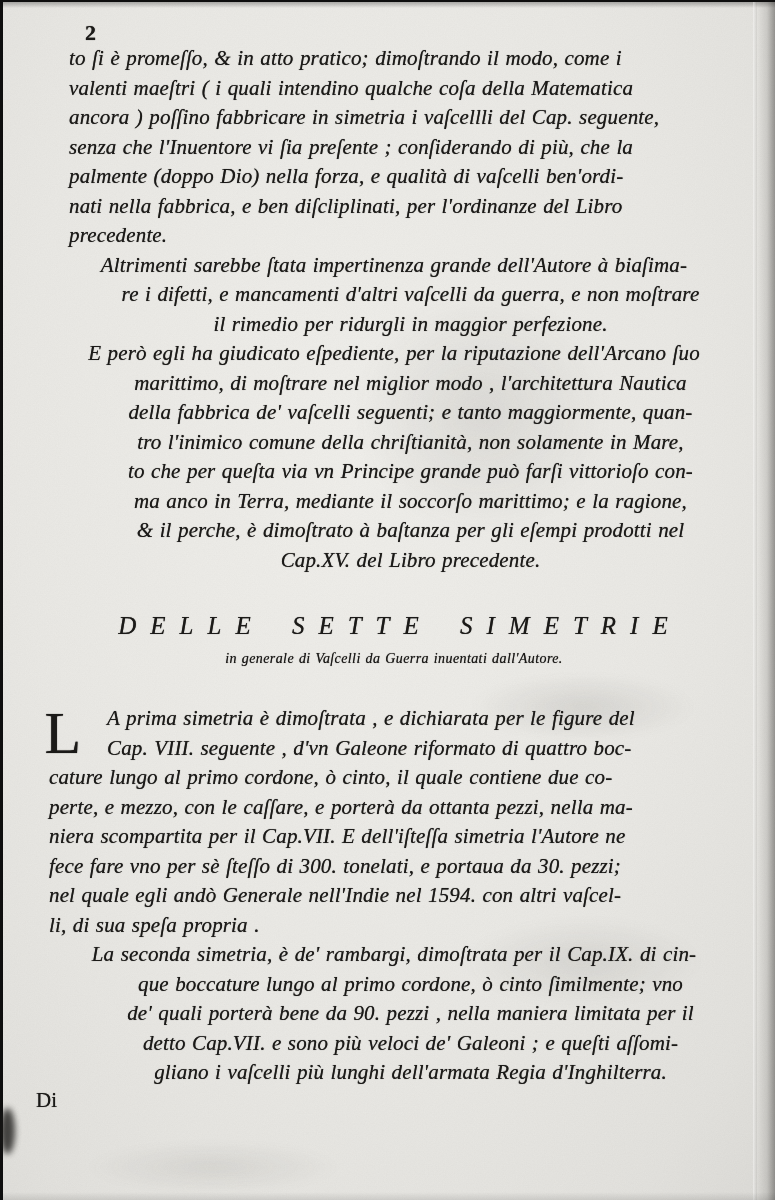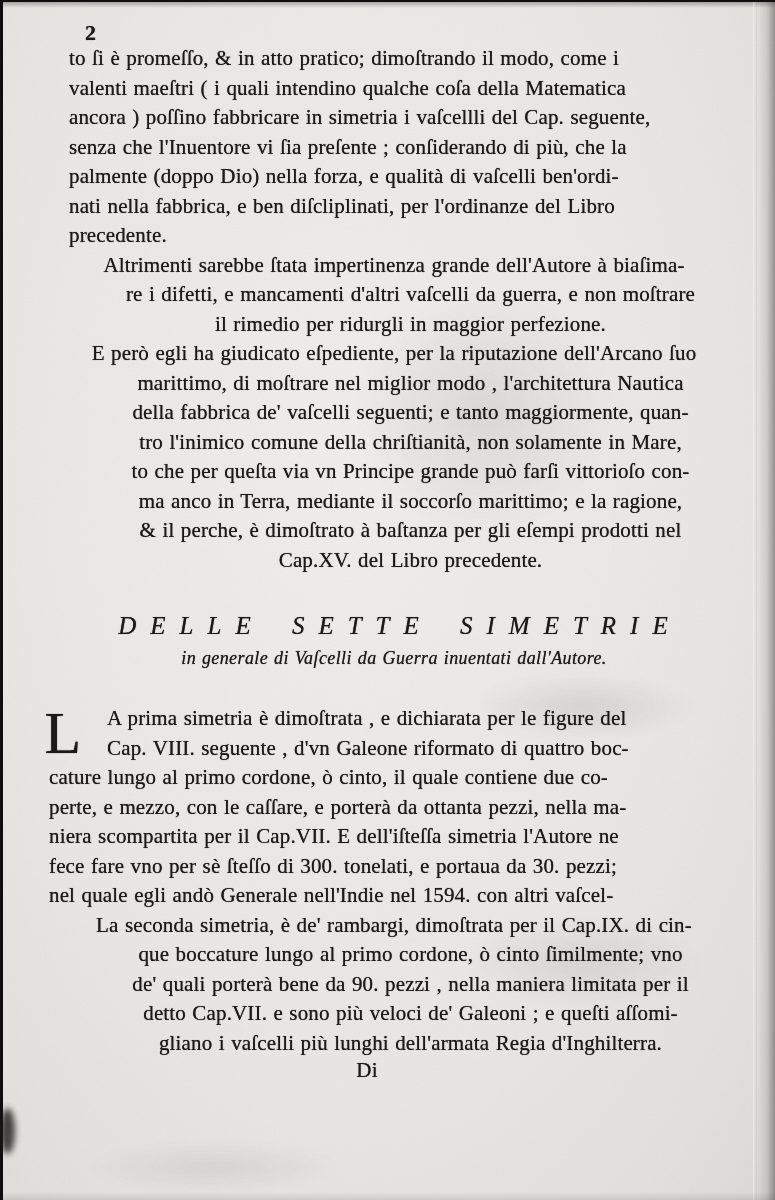--- a/index.html
+++ b/index.html
@@ -36,38 +36,38 @@
     position:absolute;left:82px;top:18px;
     font-size:22px;font-weight:bold;color:#1b1a18;
     text-shadow:0 0 .8px rgba(25,23,20,.9);
   }
   .textcol{
     position:absolute;left:33px;top:42px;width:716px;
     color:#1b1a18;font-size:21px;line-height:29.5px;
     letter-spacing:.15px;word-spacing:1px;
     text-shadow:0 0 .7px rgba(28,26,23,.85);
   }
-  .line{white-space:nowrap;}
+  .line{white-space:nowrap;font-style:italic;}
   .p-flush .line{margin-left:33px;}
   .p-hang  .line{margin-left:33px;text-align:center;}
   .p-hang  .line:first-child{margin-left:0;}
   .p-drop  .line{margin-left:13px;}
   .dropcap{
     float:left;width:48px;margin:4px 20px 0 3px;
     font-size:60px;line-height:50px;text-align:center;
     text-shadow:0 0 1px rgba(25,23,20,.9);
   }
   .heading{text-align:center;margin:34px 0 30px;}
   .h-title{
     font-style:italic;font-size:25px;line-height:34px;
     letter-spacing:14px;word-spacing:7px;padding-left:12px;
   }
-  .h-sub{font-style:italic;font-size:18px;line-height:31px;letter-spacing:.4px;}
+  .h-sub{font-style:italic;font-size:14px;line-height:31px;letter-spacing:.4px;}
   .h-cap{font-style:italic;font-size:21.5px;line-height:31px;word-spacing:16px;}
-  .catchword{text-align:center;padding-right:54px;margin-top:-2px;}
+  .catchword{text-align:left;padding-right:54px;margin-top:-2px;}
 </style>
 </head>
 <body>
 
 <div class="page">
 
   <div class="ghost g1"></div>
   <div class="ghost g2"></div>
   <div class="ghost g3"></div>
   <div class="ghost g4"></div>
@@ -111,20 +111,21 @@
     <div class="para p-drop">
       <span class="dropcap">L</span>
       <div>
           <div class="line">A prima simetria è dimoſtrata , e dichiarata per le figure del</div>
           <div class="line">Cap. VIII. seguente , d'vn Galeone riformato di quattro boc-</div>
           <div class="line">cature lungo al primo cordone, ò cinto, il quale contiene due co-</div>
           <div class="line">perte, e mezzo, con le caſſare, e porterà da ottanta pezzi, nella ma-</div>
           <div class="line">niera scompartita per il Cap.VII. E dell'iſteſſa simetria l'Autore ne</div>
           <div class="line">fece fare vno per sè ſteſſo di 300. tonelati, e portaua da 30. pezzi;</div>
           <div class="line">nel quale egli andò Generale nell'Indie nel 1594. con altri vaſcel-</div>
+          <div class="line">li, di sua speſa propria .</div>
         </div>
     </div>
 
     <div class="para p-hang">
         <div class="line">La seconda simetria, è de' rambargi, dimoſtrata per il Cap.IX. di cin-</div>
         <div class="line">que boccature lungo al primo cordone, ò cinto ſimilmente; vno</div>
         <div class="line">de' quali porterà bene da 90. pezzi , nella maniera limitata per il</div>
         <div class="line">detto Cap.VII. e sono più veloci de' Galeoni ; e queſti aſſomi-</div>
         <div class="line">gliano i vaſcelli più lunghi dell'armata Regia d'Inghilterra.</div>
       </div>

